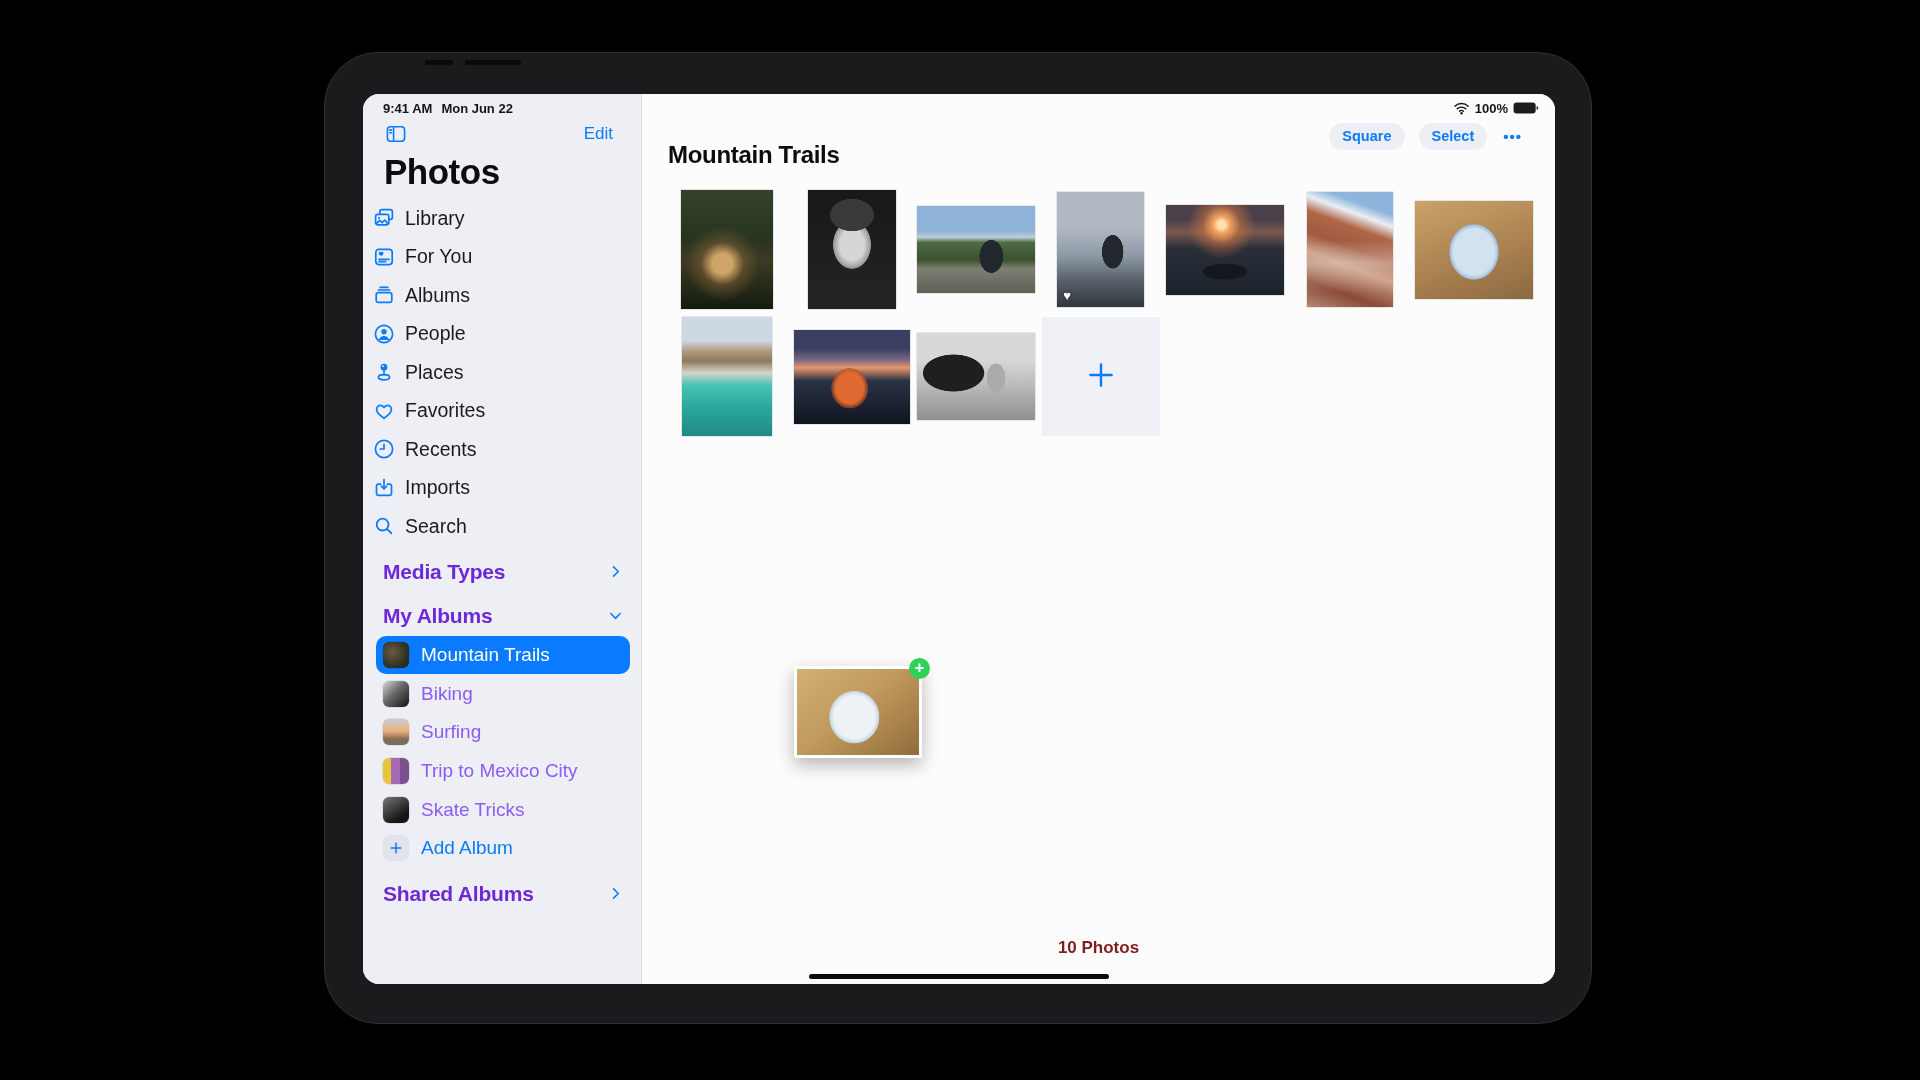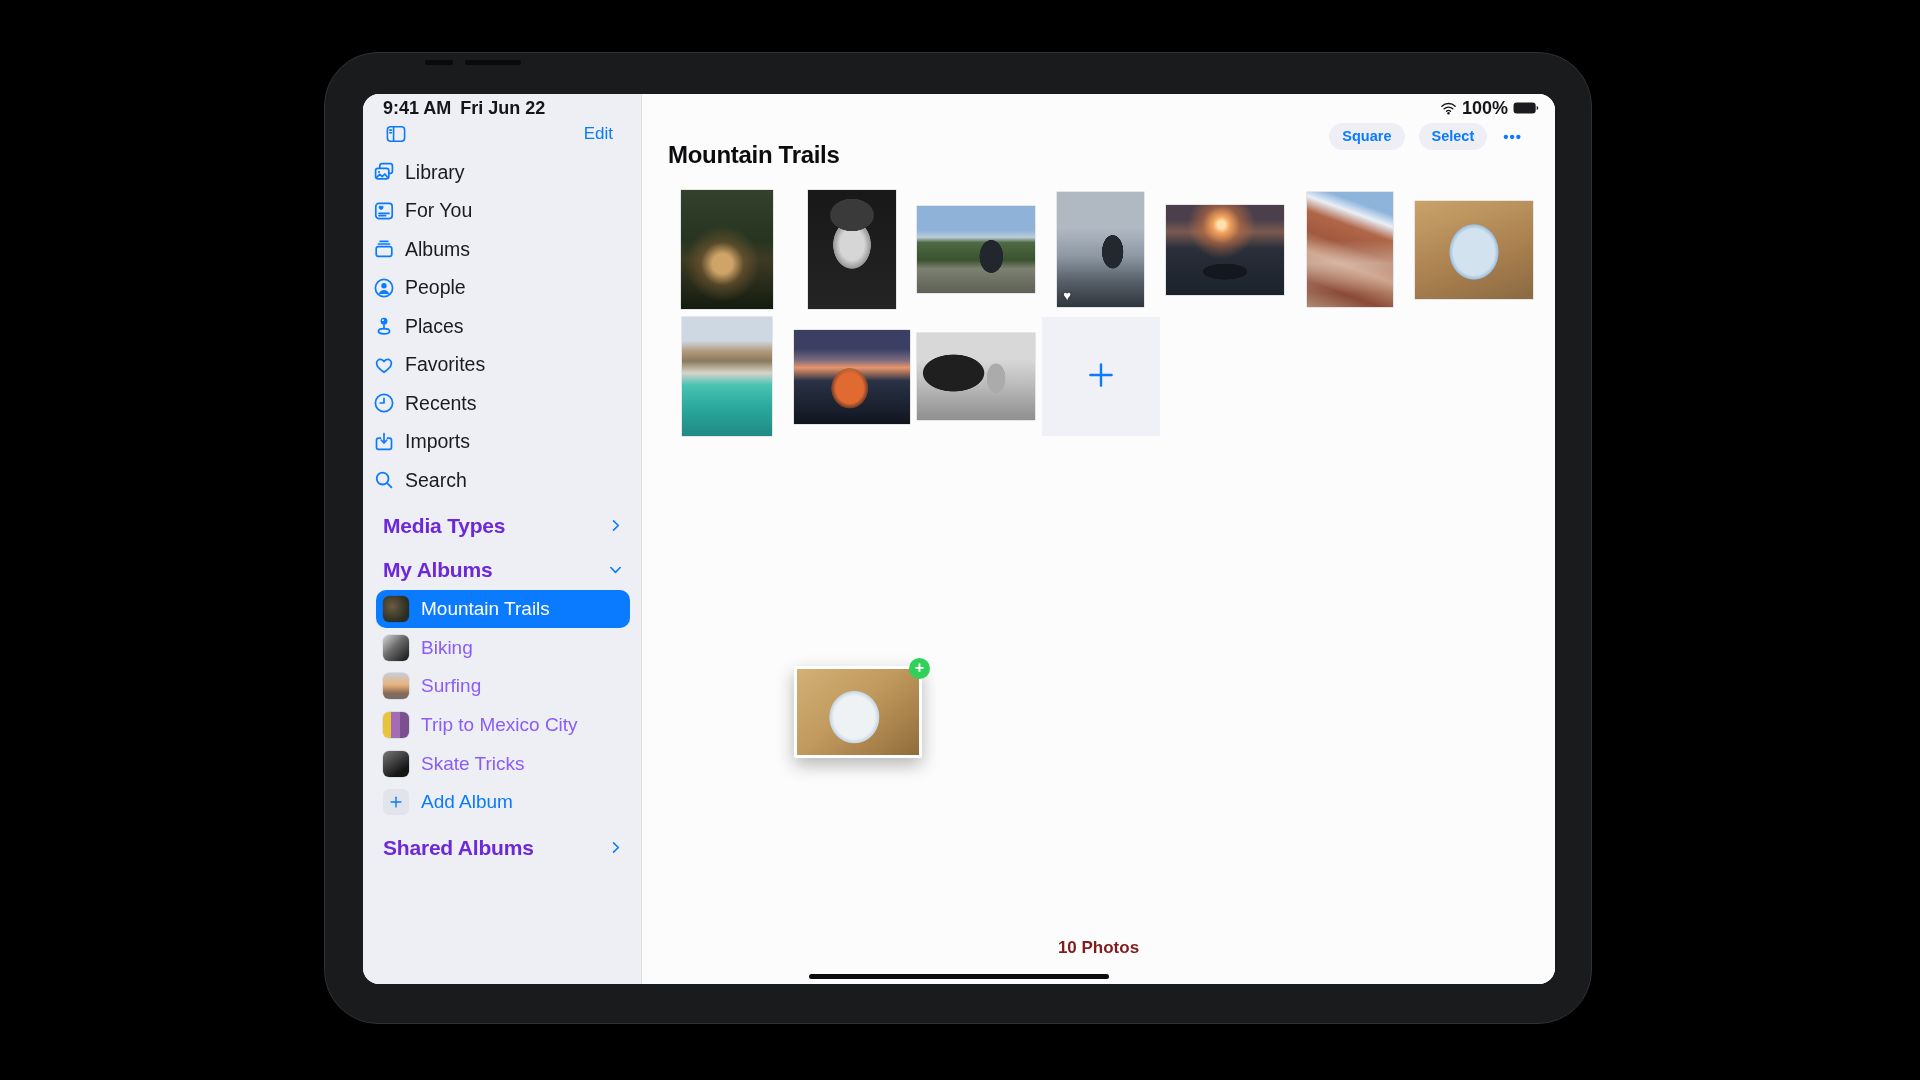--- a/index.html
+++ b/index.html
@@ -7,21 +7,21 @@
   .stage{position:relative;width:1920px;height:1080px;background:#000;}
   
   .device{position:absolute;left:324px;top:52px;width:1268px;height:972px;background:#1a1b1d;
     border-radius:54px;border:1px solid #303135;box-sizing:border-box;}
   .side-btn{position:absolute;background:#0a0a0b;border-radius:2px;}
   .screen{position:absolute;left:38px;top:41px;width:1192px;height:890px;background:#fcfcfd;
     border-radius:16px;overflow:hidden;display:flex;}
   
   .statusbar{position:absolute;left:0;top:0;width:100%;height:26px;z-index:30;display:flex;
     justify-content:space-between;align-items:center;padding:2px 16px 0 20px;box-sizing:border-box;
-    font-size:18px;font-weight:600;color:#15151a;pointer-events:none;}
+    font-size:13px;font-weight:600;color:#15151a;pointer-events:none;}
   .sb-left{display:flex;gap:9px;}
   .sb-right{display:flex;align-items:center;gap:5px;}
   .sb-icon{display:inline-flex;align-items:center;}
   
   .sidebar{position:relative;width:279px;height:100%;background:#edeff4;box-sizing:border-box;
     padding-top:29px;border-right:1px solid rgba(0,0,0,0.07);flex:0 0 auto;}
   .side-top{display:flex;justify-content:space-between;align-items:center;height:22px;
     padding:0 28px 0 21px;}
   .toggle{display:inline-flex;cursor:pointer;}
   .edit{color:#0a7aff;font-size:17px;cursor:pointer;}
@@ -123,21 +123,21 @@
 <div class="stage">
   <div class="device">
     <div class="side-btn" style="left:100px;top:7px;width:28px;height:5px;"></div>
     <div class="side-btn" style="left:140px;top:7px;width:56px;height:5px;"></div>
 
     <div class="screen">
 
       <div class="statusbar">
         <div class="sb-left">
           <span>9:41 AM</span>
-          <span>Fri Jun 22</span>
+          <span>Mon Jun 22</span>
         </div>
         <div class="sb-right">
           <span class="sb-icon">
             <svg viewBox="0 0 24 19" width="17" height="14">
                 <g fill="none" stroke="#15151a" stroke-width="2" stroke-linecap="round">
                   <path d="M2.6 7 a13.6 13.6 0 0 1 18.8 0"></path>
                   <path d="M5.9 10.6 a9 9 0 0 1 12.2 0"></path>
                   <path d="M9.2 14 a4.4 4.4 0 0 1 5.6 0"></path>
                 </g>
                 <circle cx="12" cy="16.8" r="1.7" fill="#15151a"></circle>
@@ -160,20 +160,21 @@
                 <g fill="none" stroke="#0a7aff" stroke-width="1.6" stroke-linecap="round">
                   <rect x="3.4" y="4.8" width="17.2" height="14.4" rx="3.2"></rect>
                   <line x1="9.6" y1="4.8" x2="9.6" y2="19.2"></line>
                   <line x1="5.7" y1="8.1" x2="7.5" y2="8.1"></line>
                   <line x1="5.7" y1="10.7" x2="7.5" y2="10.7"></line>
                 </g>
               </svg>
           </span>
           <span class="edit">Edit</span>
         </div>
+        <h1>Photos</h1>
 
         <nav class="nav" id="nav-items">
             <div class="nav-item">
               <span class="nav-icon">
                 <svg viewBox="0 0 24 24" width="24" height="24">
                   <g fill="none" stroke="#0a7aff" stroke-width="1.7" stroke-linecap="round" stroke-linejoin="round">
                     <rect x="7.8" y="3.6" width="12.6" height="9.8" rx="2.2"></rect>
                     <rect x="3.6" y="8.4" width="13.2" height="10.4" rx="2.2" fill="#edeff4"></rect>
                     <circle cx="7" cy="12" r="1.1" fill="#0a7aff" stroke="none"></circle>
                     <path d="M4.6 17.4 l3.2-3 2.4 2.2 2.6-2.6 3 3.6"></path>

